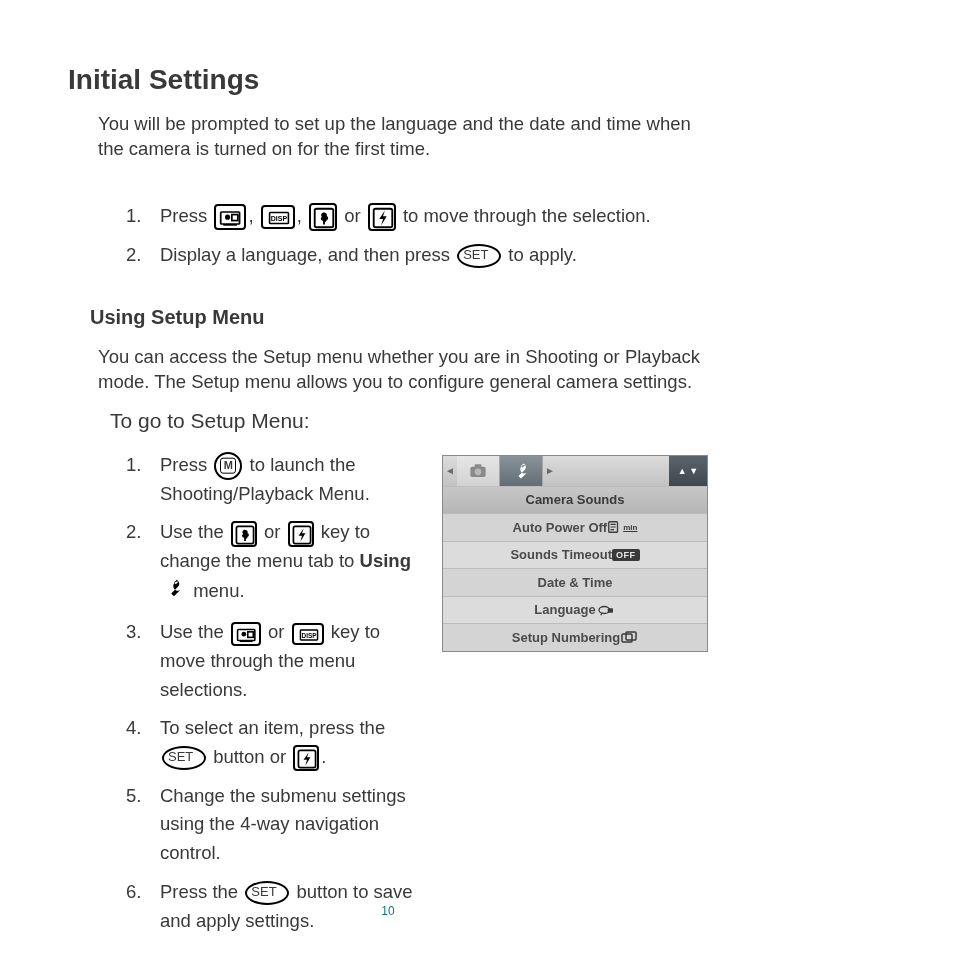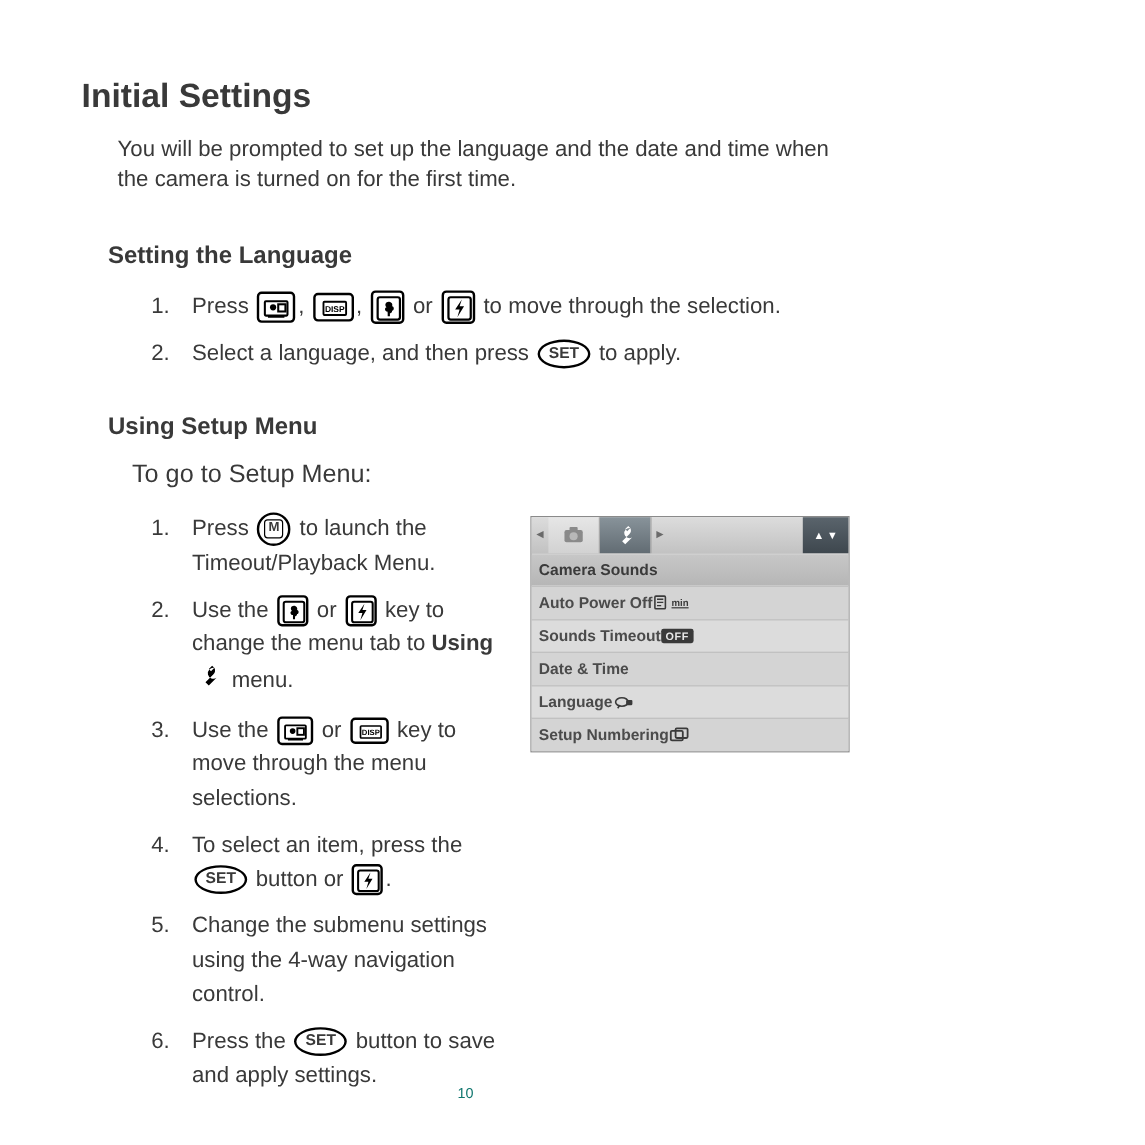--- a/index.html
+++ b/index.html
@@ -92,26 +92,26 @@
     vertical-align: middle;
     margin: 0 2px;
   }
   .set-pill {
     display: inline-block;
     vertical-align: middle;
     border: 2px solid #000;
     border-radius: 50% / 50%;
     padding: 0 4px;
     font-size: 13px;
-    font-weight: bold;
+    font-weight: normal;
     font-family: Arial, sans-serif;
     line-height: 18px;
     height: 20px;
     min-width: 32px;
-    text-align: center;
+    text-align: left;
     margin: 0 2px;
     box-sizing: content-box;
   }
   .menu-circle {
     display: inline-block;
     vertical-align: middle;
     width: 28px; height: 28px;
     border: 2px solid #000;
     border-radius: 50%;
     position: relative;
@@ -173,21 +173,21 @@
     align-items: center;
     justify-content: center;
     gap: 4px;
     color: #fff;
     font-size: 9px;
   }
   .menu-row {
     height: 26.5px;
     display: flex;
     align-items: center;
-    justify-content: flex-start;
+    justify-content: center;
     padding: 0 6px;
     font-size: 13px;
     font-weight: bold;
     color: #4b4b4b;
     border-top: 1px solid #bcbcbc;
   }
   .menu-row:nth-child(odd) { background: #dcdcdc; }
   .menu-row:nth-child(even) { background: #d4d4d4; }
   .menu-row.hl {
     background: linear-gradient(#c7c7c7, #b6b6b6);
@@ -274,59 +274,59 @@
     </g>
   </defs>
 </svg>
 
 <div class="page">
 
   <h1 class="title">Initial Settings</h1>
 
   <p class="intro">You will be prompted to set up the language and the date and time when the camera is turned on for the first time.</p>
 
-  <h2 class="subhead">Setting the Language</h2>
 
   <ol class="steps">
     <li>
       <span>Press </span>
       <span class="iconbox" style="width:32px;height:26px"><svg viewBox="0 0 30 28" width="30" height="24">
             <use href="#ico-playback"></use>
           </svg></span>,
       <span class="iconbox" style="width:34px;height:24px"><svg viewBox="0 0 30 28" width="32" height="22">
             <use href="#ico-disp"></use>
           </svg></span>,
       <span class="iconbox" style="width:28px;height:28px"><svg viewBox="0 0 28 28" width="26" height="26">
             <use href="#ico-flower"></use>
           </svg></span>
       <span> or </span>
       <span class="iconbox" style="width:28px;height:28px"><svg viewBox="0 0 28 28" width="26" height="26">
             <use href="#ico-flash"></use>
           </svg></span>
       <span> to move through the selection.</span>
     </li>
     <li>
-      <span>Select a language, and then press </span>
+      <span>Display a language, and then press </span>
       <span class="set-pill">SET</span>
       <span> to apply.</span>
     </li>
   </ol>
 
   <h2 class="subhead">Using Setup Menu</h2>
 
+  <p class="intro" style="margin-bottom:14px">You can access the Setup menu whether you are in Shooting or Playback mode. The Setup menu allows you to configure general camera settings.</p>
 
   <div class="goto">To go to Setup Menu:</div>
 
   <div class="columns">
     <div class="col-left">
       <ol class="steps" style="margin-bottom:0">
         <li>
           <span>Press </span>
           <span class="menu-circle"></span>
-          <span> to launch the Timeout/Playback Menu.</span>
+          <span> to launch the Shooting/Playback Menu.</span>
         </li>
         <li>
           <span>Use the </span>
           <span class="iconbox" style="width:26px;height:26px"><svg viewBox="0 0 28 28" width="24" height="24">
                 <use href="#ico-flower"></use>
               </svg></span>
           <span> or </span>
           <span class="iconbox" style="width:26px;height:26px"><svg viewBox="0 0 28 28" width="24" height="24">
                 <use href="#ico-flash"></use>
               </svg></span>

